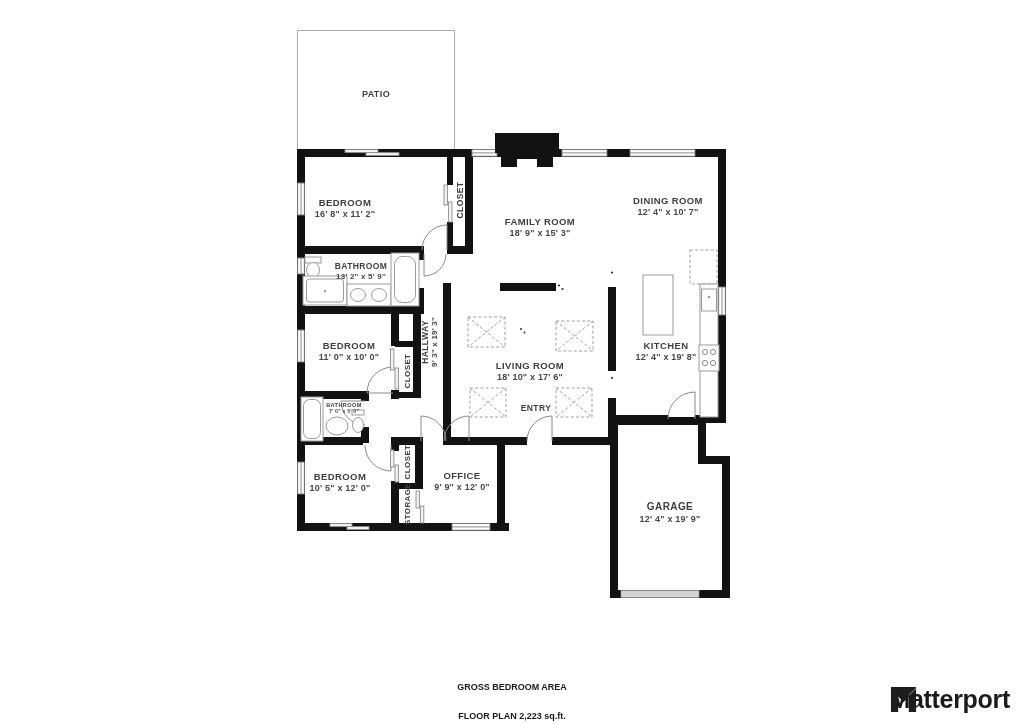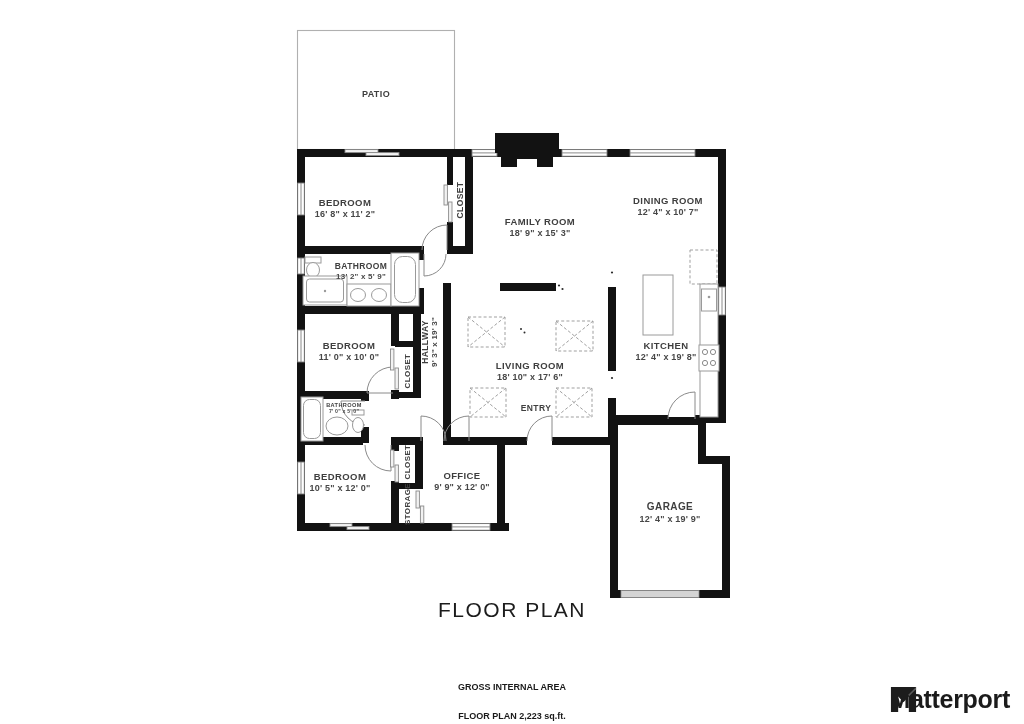--- a/index.html
+++ b/index.html
@@ -321,24 +321,23 @@
       <text class="dims" x="340" y="491" font-size="9">10' 5" x 12' 0"</text>
 
       <text class="room" x="462" y="479" font-size="9.5">OFFICE</text>
       <text class="dims" x="462" y="490" font-size="9">9' 9" x 12' 0"</text>
 
       <text class="room" x="670" y="510" font-size="10">GARAGE</text>
       <text class="dims" x="670" y="522" font-size="9">12' 4" x 19' 9"</text>
     </g>
   </svg>
 
-  <div class="plan-title">FLOOR PLAN</div>
 
   <div class="area-summary">
-    <div>GROSS INTERNAL AREA</div>
+    <div>GROSS BEDROOM AREA</div>
     <div>FLOOR PLAN 2,223 sq.ft.</div>
     
     
     
   </div>
 
   <div class="brand">
     <svg width="29" height="29" viewBox="0 0 30 30">
       <path d="M2,2 H28 V28 H20.5 V12 L15,17.8 L9.5,12 V28 H2 Z" fill="#1c1c1c"></path>
       <path d="M20.5,12 L28,4.5 V2 H28 L20.5,9.5 Z" fill="#5a5a5a"></path>

